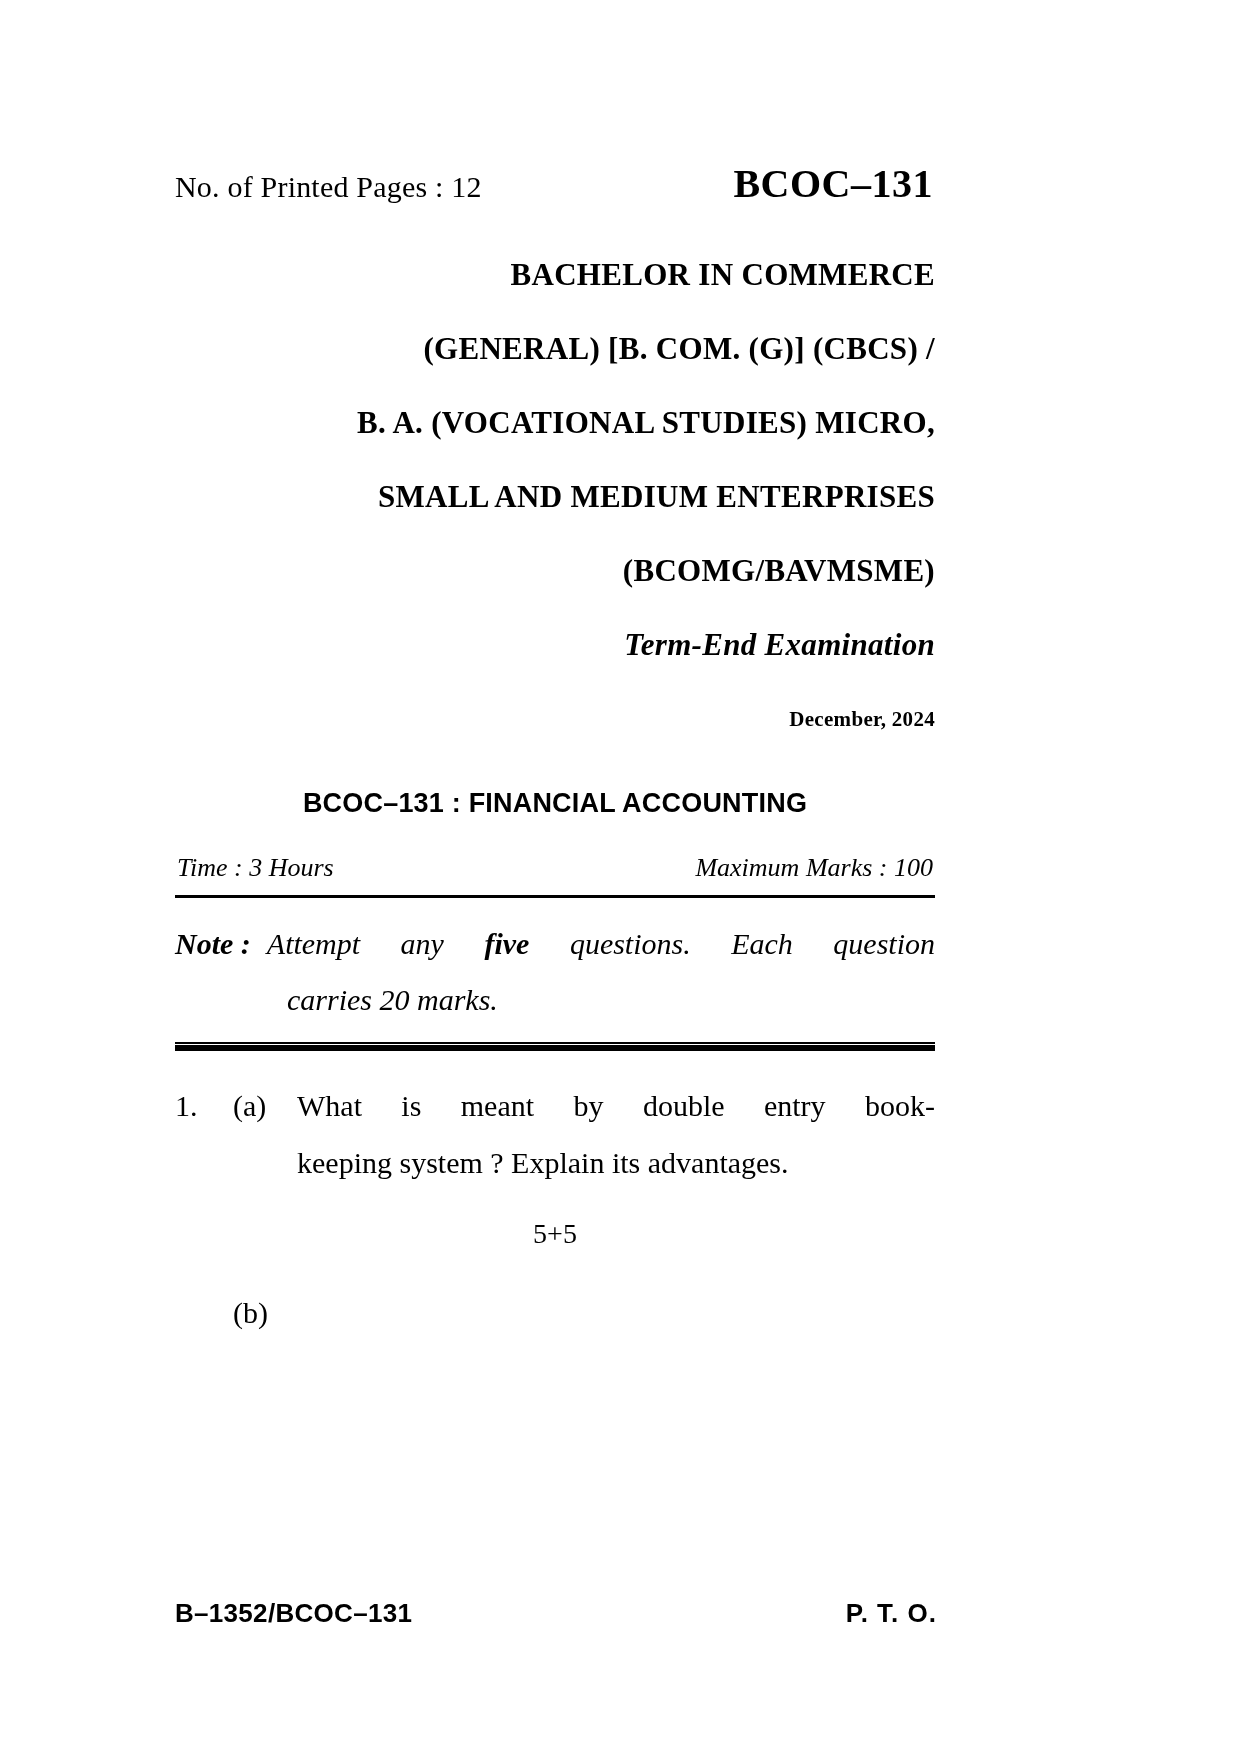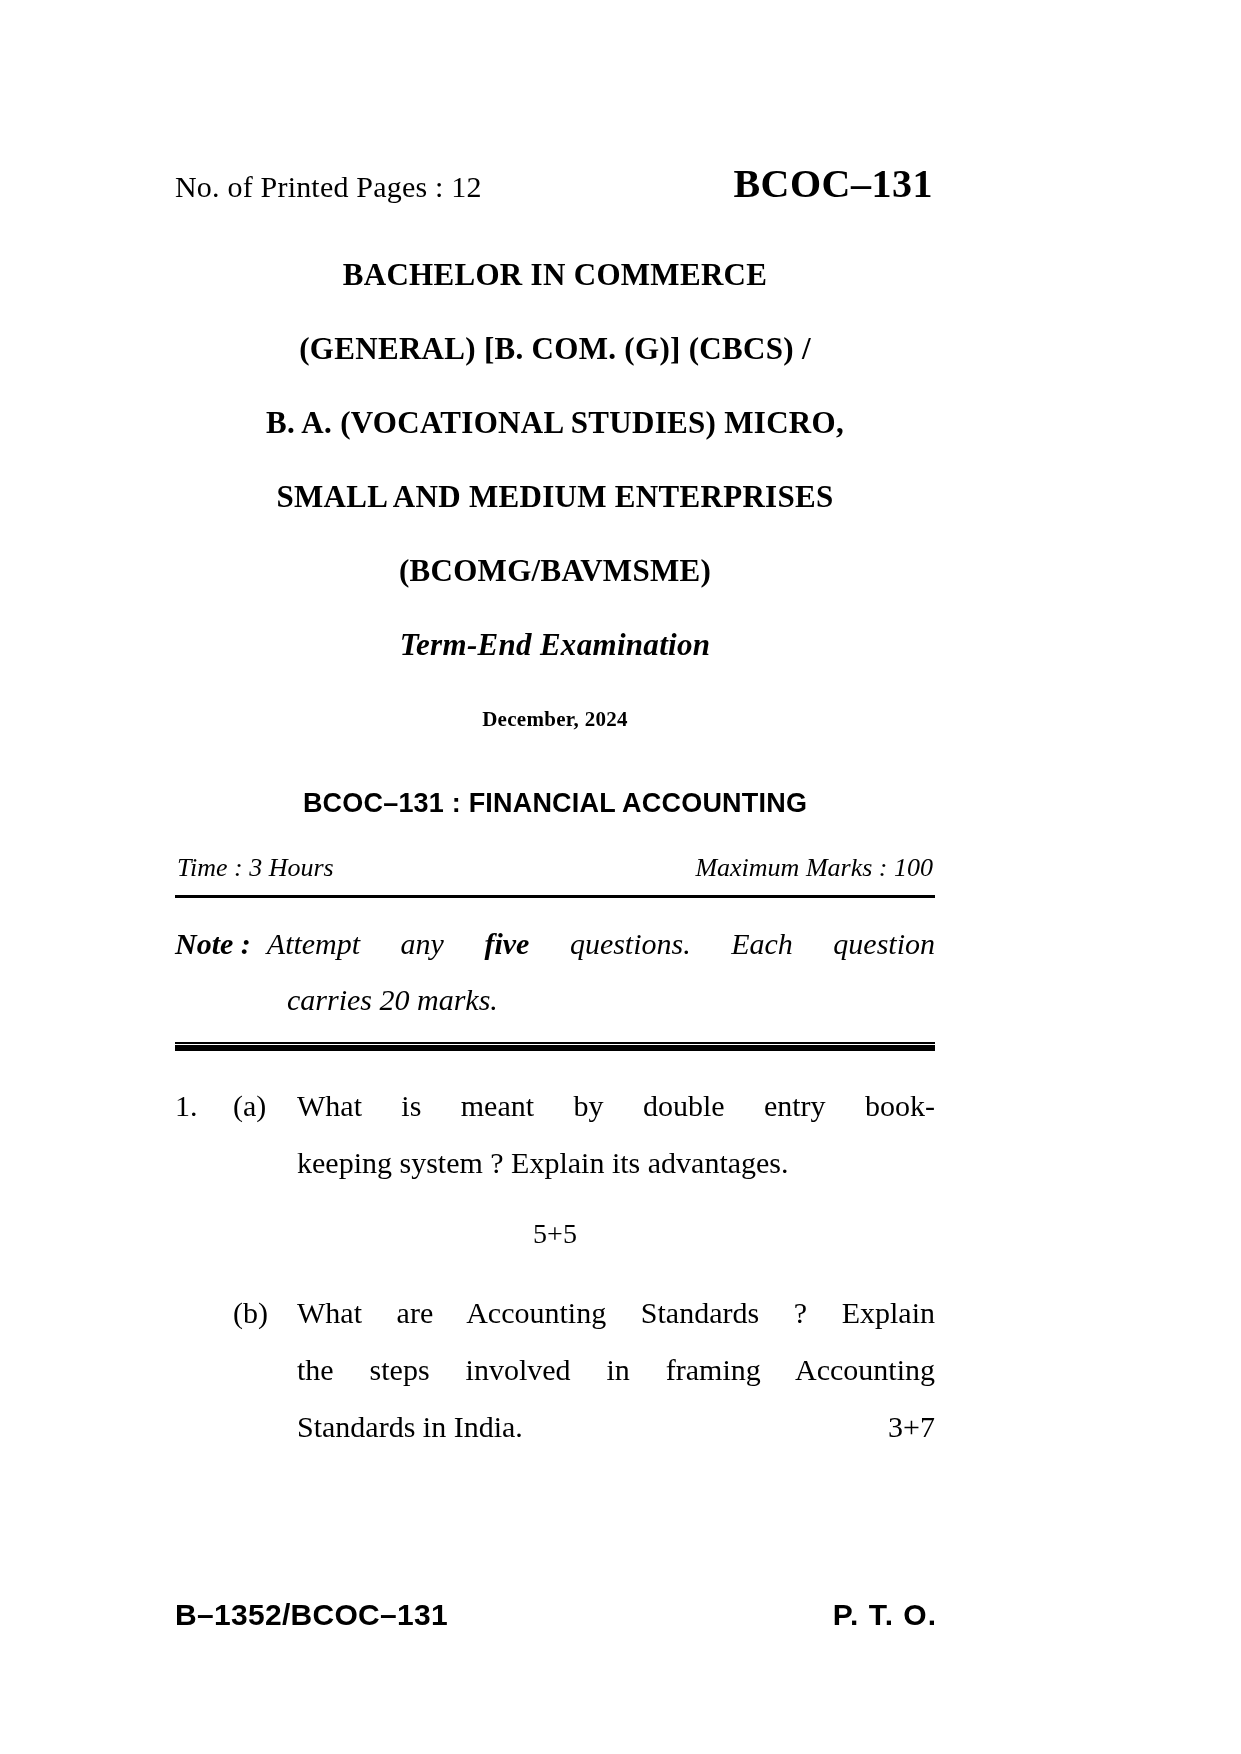--- a/index.html
+++ b/index.html
@@ -59,20 +59,21 @@
     margin-top: 26px;
     text-align: center;
   }
   .title-line {
     font-family: "Liberation Serif", serif;
     font-weight: bold;
     font-size: 31px;
     line-height: 74px;
     letter-spacing: .3px;
     white-space: nowrap;
+    text-align: right;
   }
   .title-line.exam {
     font-size: 31px;
     font-style: italic;
   }
   .title-line.date {
     font-size: 21px;
   }
 
   .subject-line {
@@ -194,21 +195,21 @@
   .footer {
     position: absolute;
     left: 175px;
     top: 1598px;
     width: 762px;
     display: flex;
     justify-content: space-between;
     align-items: baseline;
     font-family: "Liberation Sans", sans-serif;
     font-weight: bold;
-    font-size: 30px;
+    font-size: 26px;
     letter-spacing: .3px;
   }
   .footer .pto { letter-spacing: 1px; }
 </style>
 </head>
 <body>
 
 <div class="page">
 
   <div class="content">
@@ -257,28 +258,20 @@
           <div class="last">keeping system ? Explain its advantages.</div>
         </div>
       </div>
       <div class="marks-right">5+5</div>
 
       <div class="block-gap"></div>
 
       <div class="q-row">
         <div class="q-num"></div>
         <div class="q-part">(b)</div>
-        <div class="q-text">
-          <div class="just">What are Accounting Standards ? Explain</div>
-          <div class="just">the  steps  involved  in  framing  Accounting</div>
-          <div class="lastwithmarks">
-            <span>Standards in India.</span>
-            <span>3+7</span>
-          </div>
-        </div>
       </div>
 
     </div>
   </div>
 
   <div class="footer">
     <span>B–1352/BCOC–131</span>
     <span class="pto">P. T. O.</span>
   </div>
 

